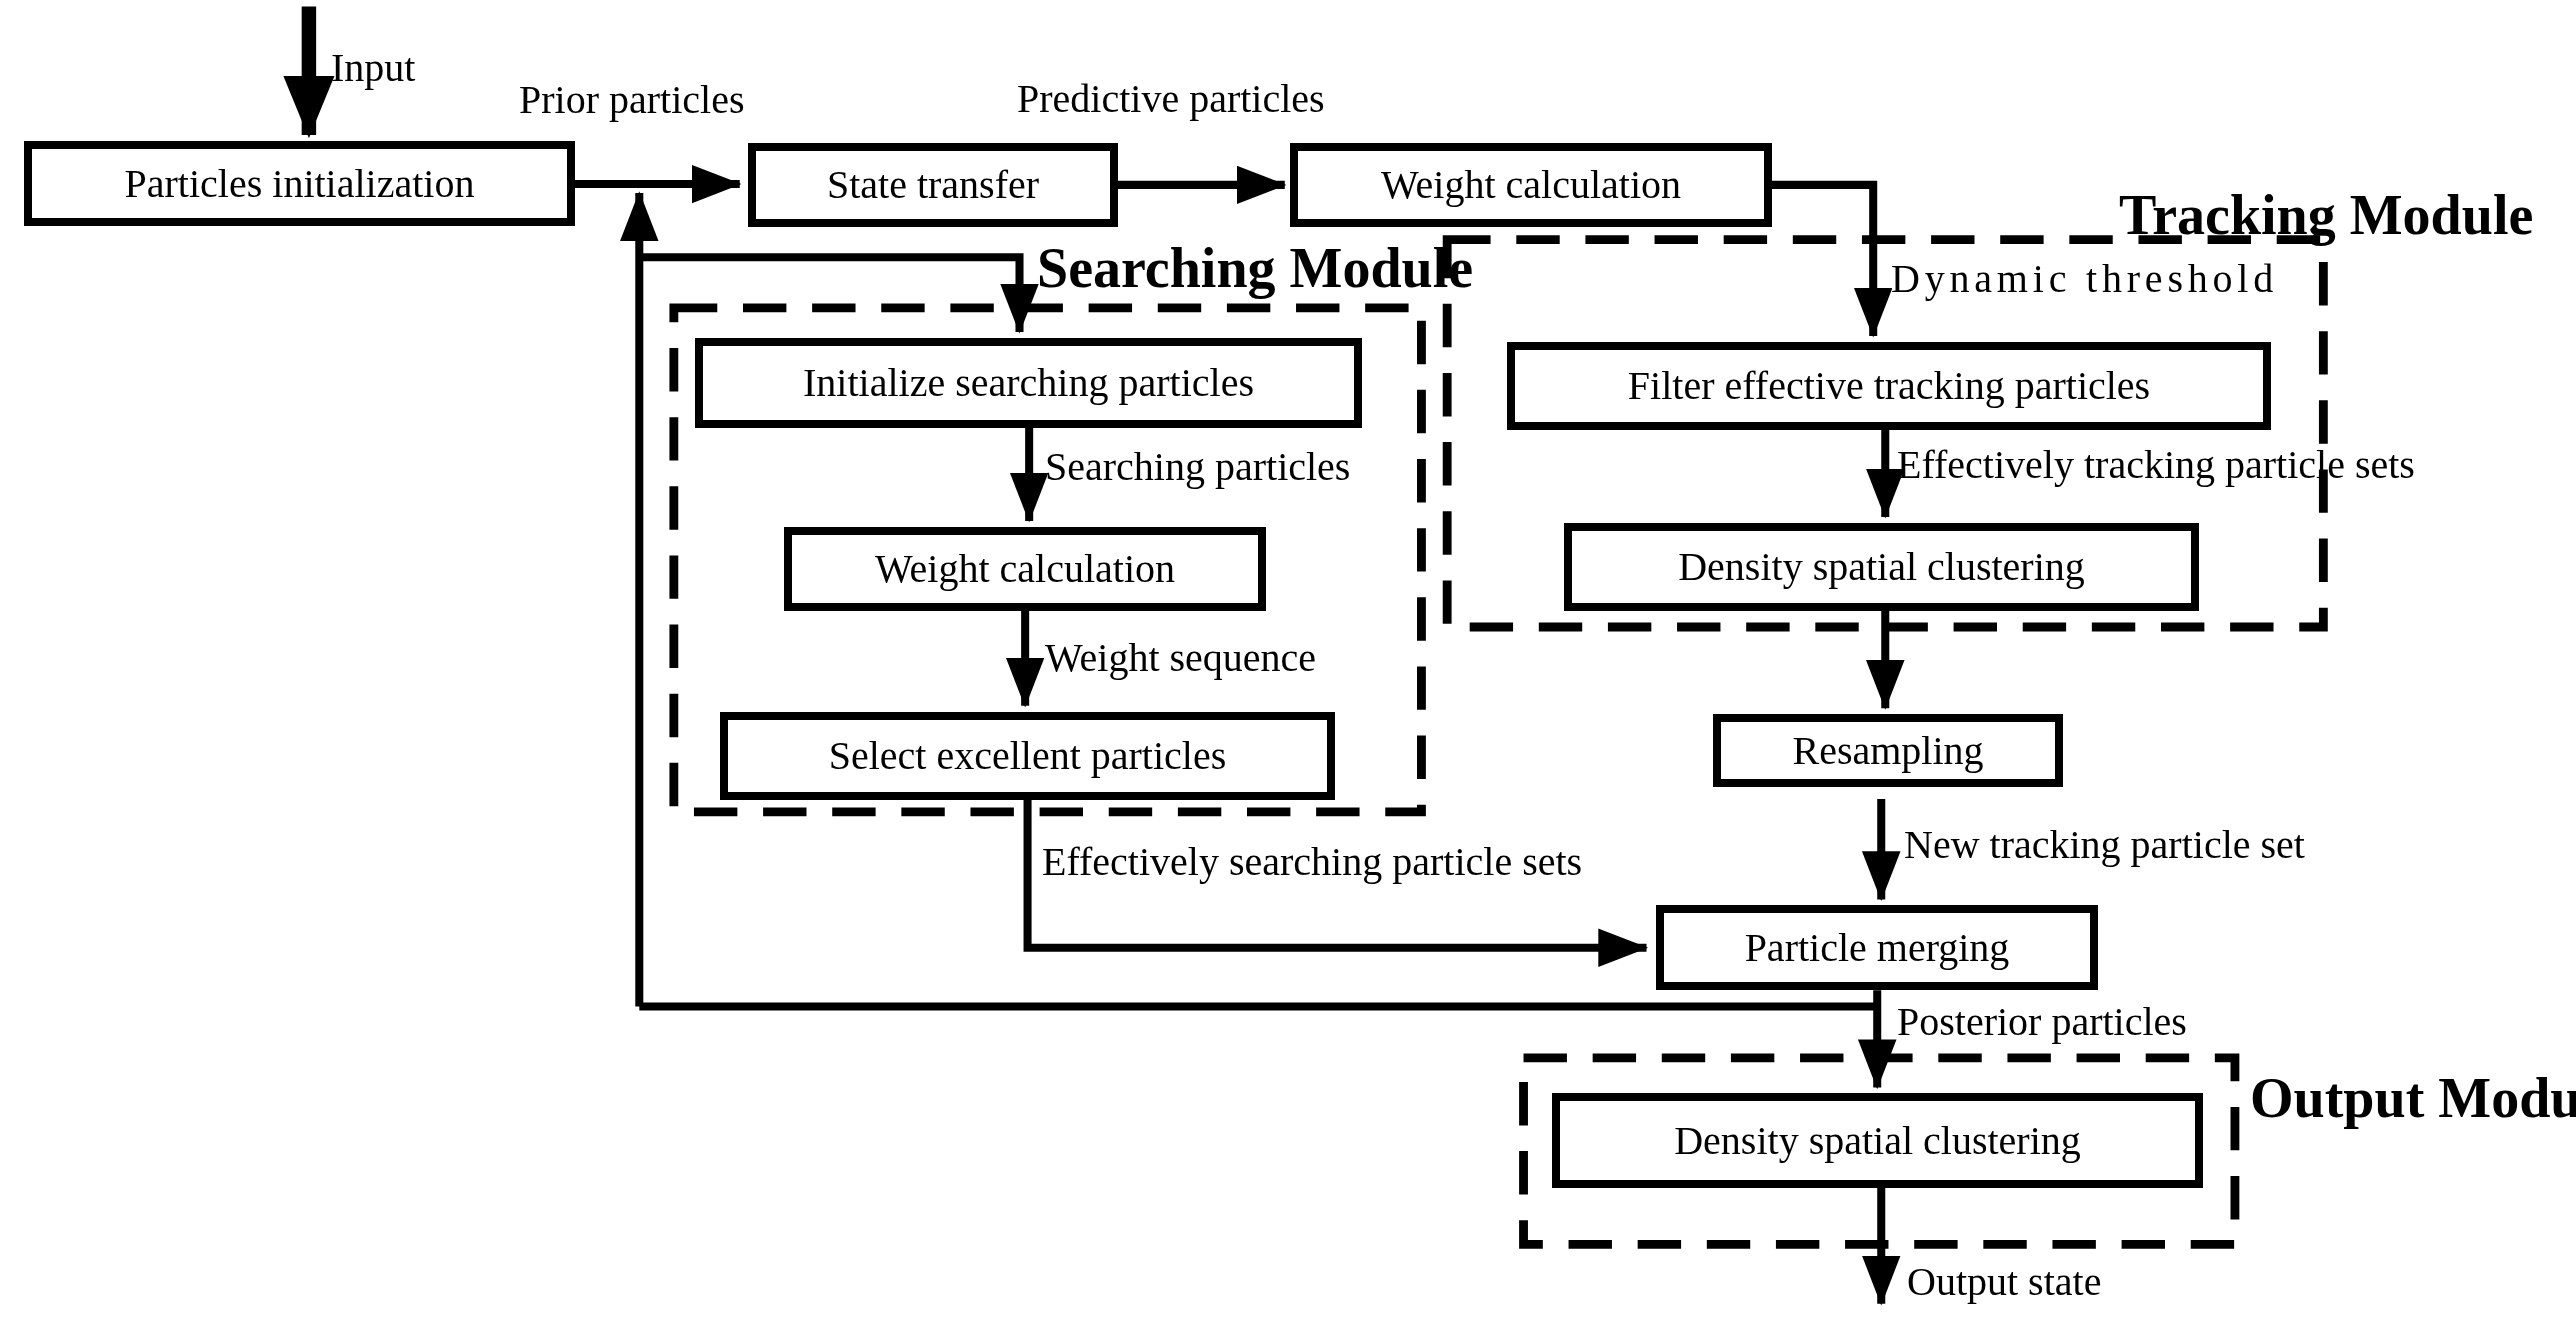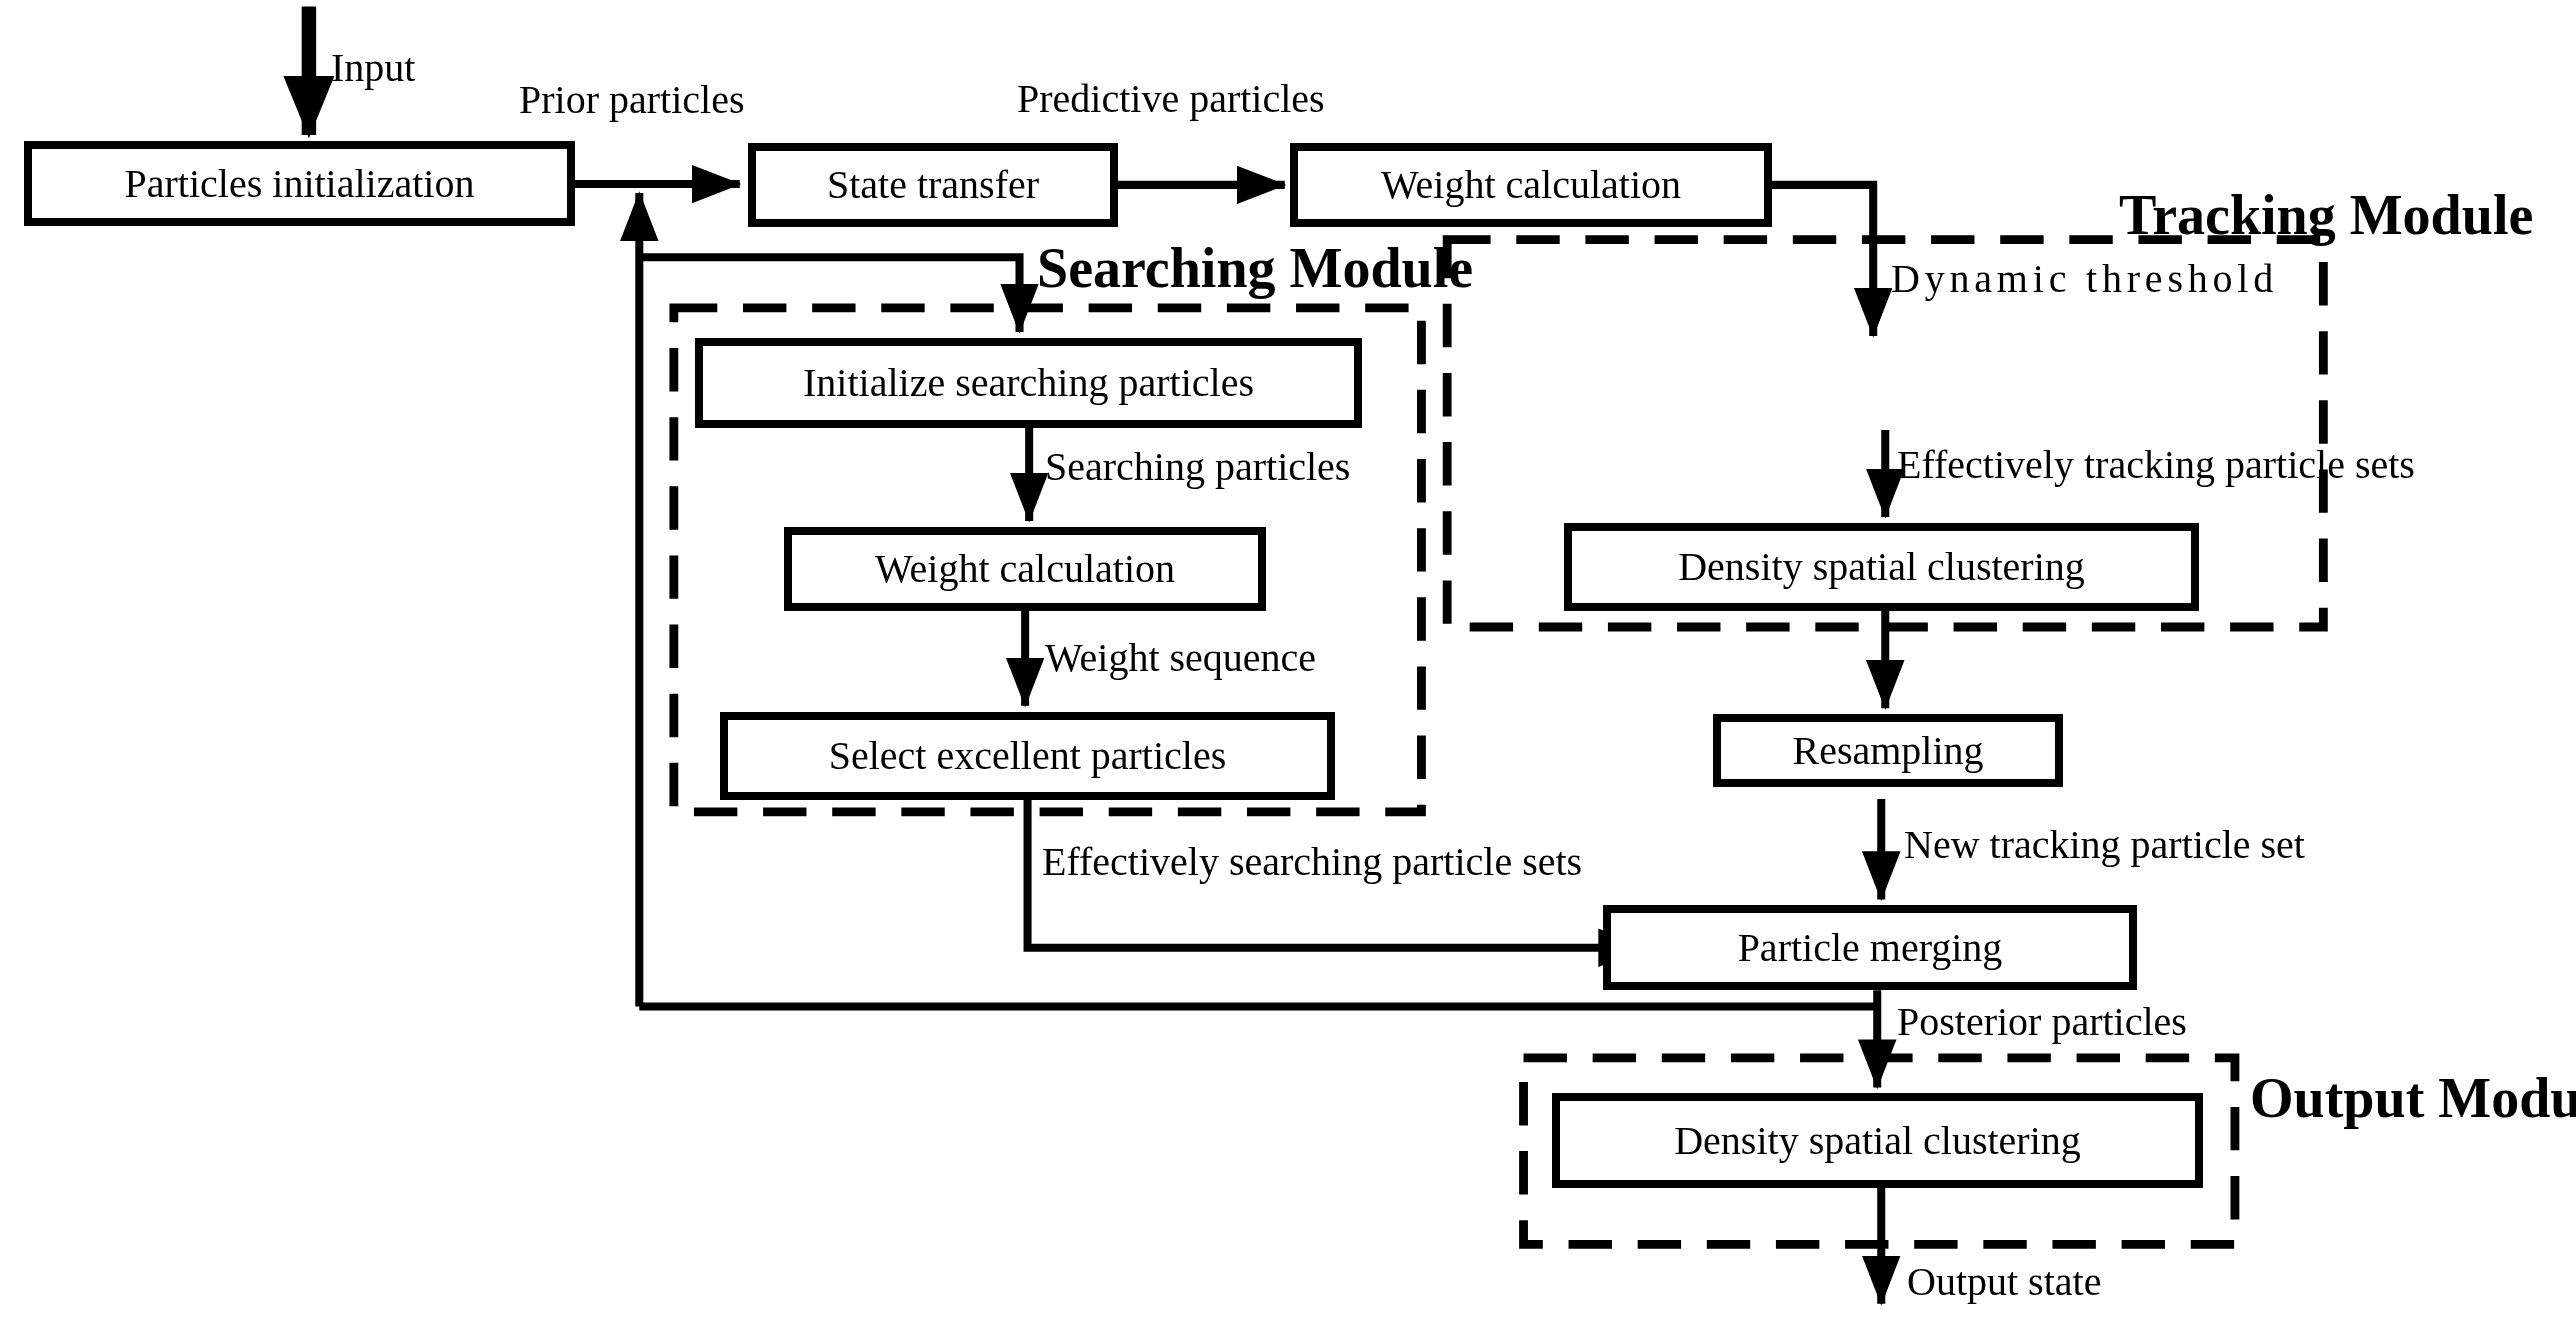--- a/index.html
+++ b/index.html
@@ -69,23 +69,24 @@
     <path d="M2335,1232 V1353" stroke="#000000" stroke-width="10" fill="none" marker-end="url(#ah)"></path>
     <path d="M2340,1478 V1622" stroke="#000000" stroke-width="10" fill="none" marker-end="url(#ah)"></path>
   </svg>
 
   <div class="node" style="left:24px; top:141px; width:551px; height:85px;">Particles initialization</div>
   <div class="node" style="left:748px; top:143px; width:370px; height:84px;">State transfer</div>
   <div class="node" style="left:1290px; top:143px; width:482px; height:84px;">Weight calculation</div>
   <div class="node" style="left:695px; top:338px; width:667px; height:90px;">Initialize searching particles</div>
   <div class="node" style="left:784px; top:527px; width:482px; height:84px;">Weight calculation</div>
   <div class="node" style="left:720px; top:712px; width:615px; height:88px;">Select excellent particles</div>
+  <div class="node" style="left:1507px; top:342px; width:764px; height:88px;">Filter effective tracking particles</div>
   <div class="node" style="left:1564px; top:523px; width:635px; height:88px;">Density spatial clustering</div>
   <div class="node" style="left:1713px; top:714px; width:350px; height:73px;">Resampling</div>
-  <div class="node" style="left:1603px; top:905px; width:534px; height:85px;">Particle merging</div>
+  <div class="node" style="left:1656px; top:905px; width:442px; height:85px;">Particle merging</div>
   <div class="node" style="left:1552px; top:1093px; width:651px; height:95px;">Density spatial clustering</div>
 
   <div class="module-label" style="left:1037px; top:238px;">Searching Module</div>
   <div class="module-label" style="left:2119px; top:185px;">Tracking Module</div>
   <div class="module-label" style="left:2250px; top:1068px;">Output Module</div>
 
   <div class="edge-label" style="left:331px; top:45px;">Input</div>
   <div class="edge-label" style="left:519px; top:77px;">Prior particles</div>
   <div class="edge-label" style="left:1017px; top:76px;">Predictive particles</div>
   <div class="edge-label spaced" style="left:1891px; top:256px;">Dynamic threshold</div>

